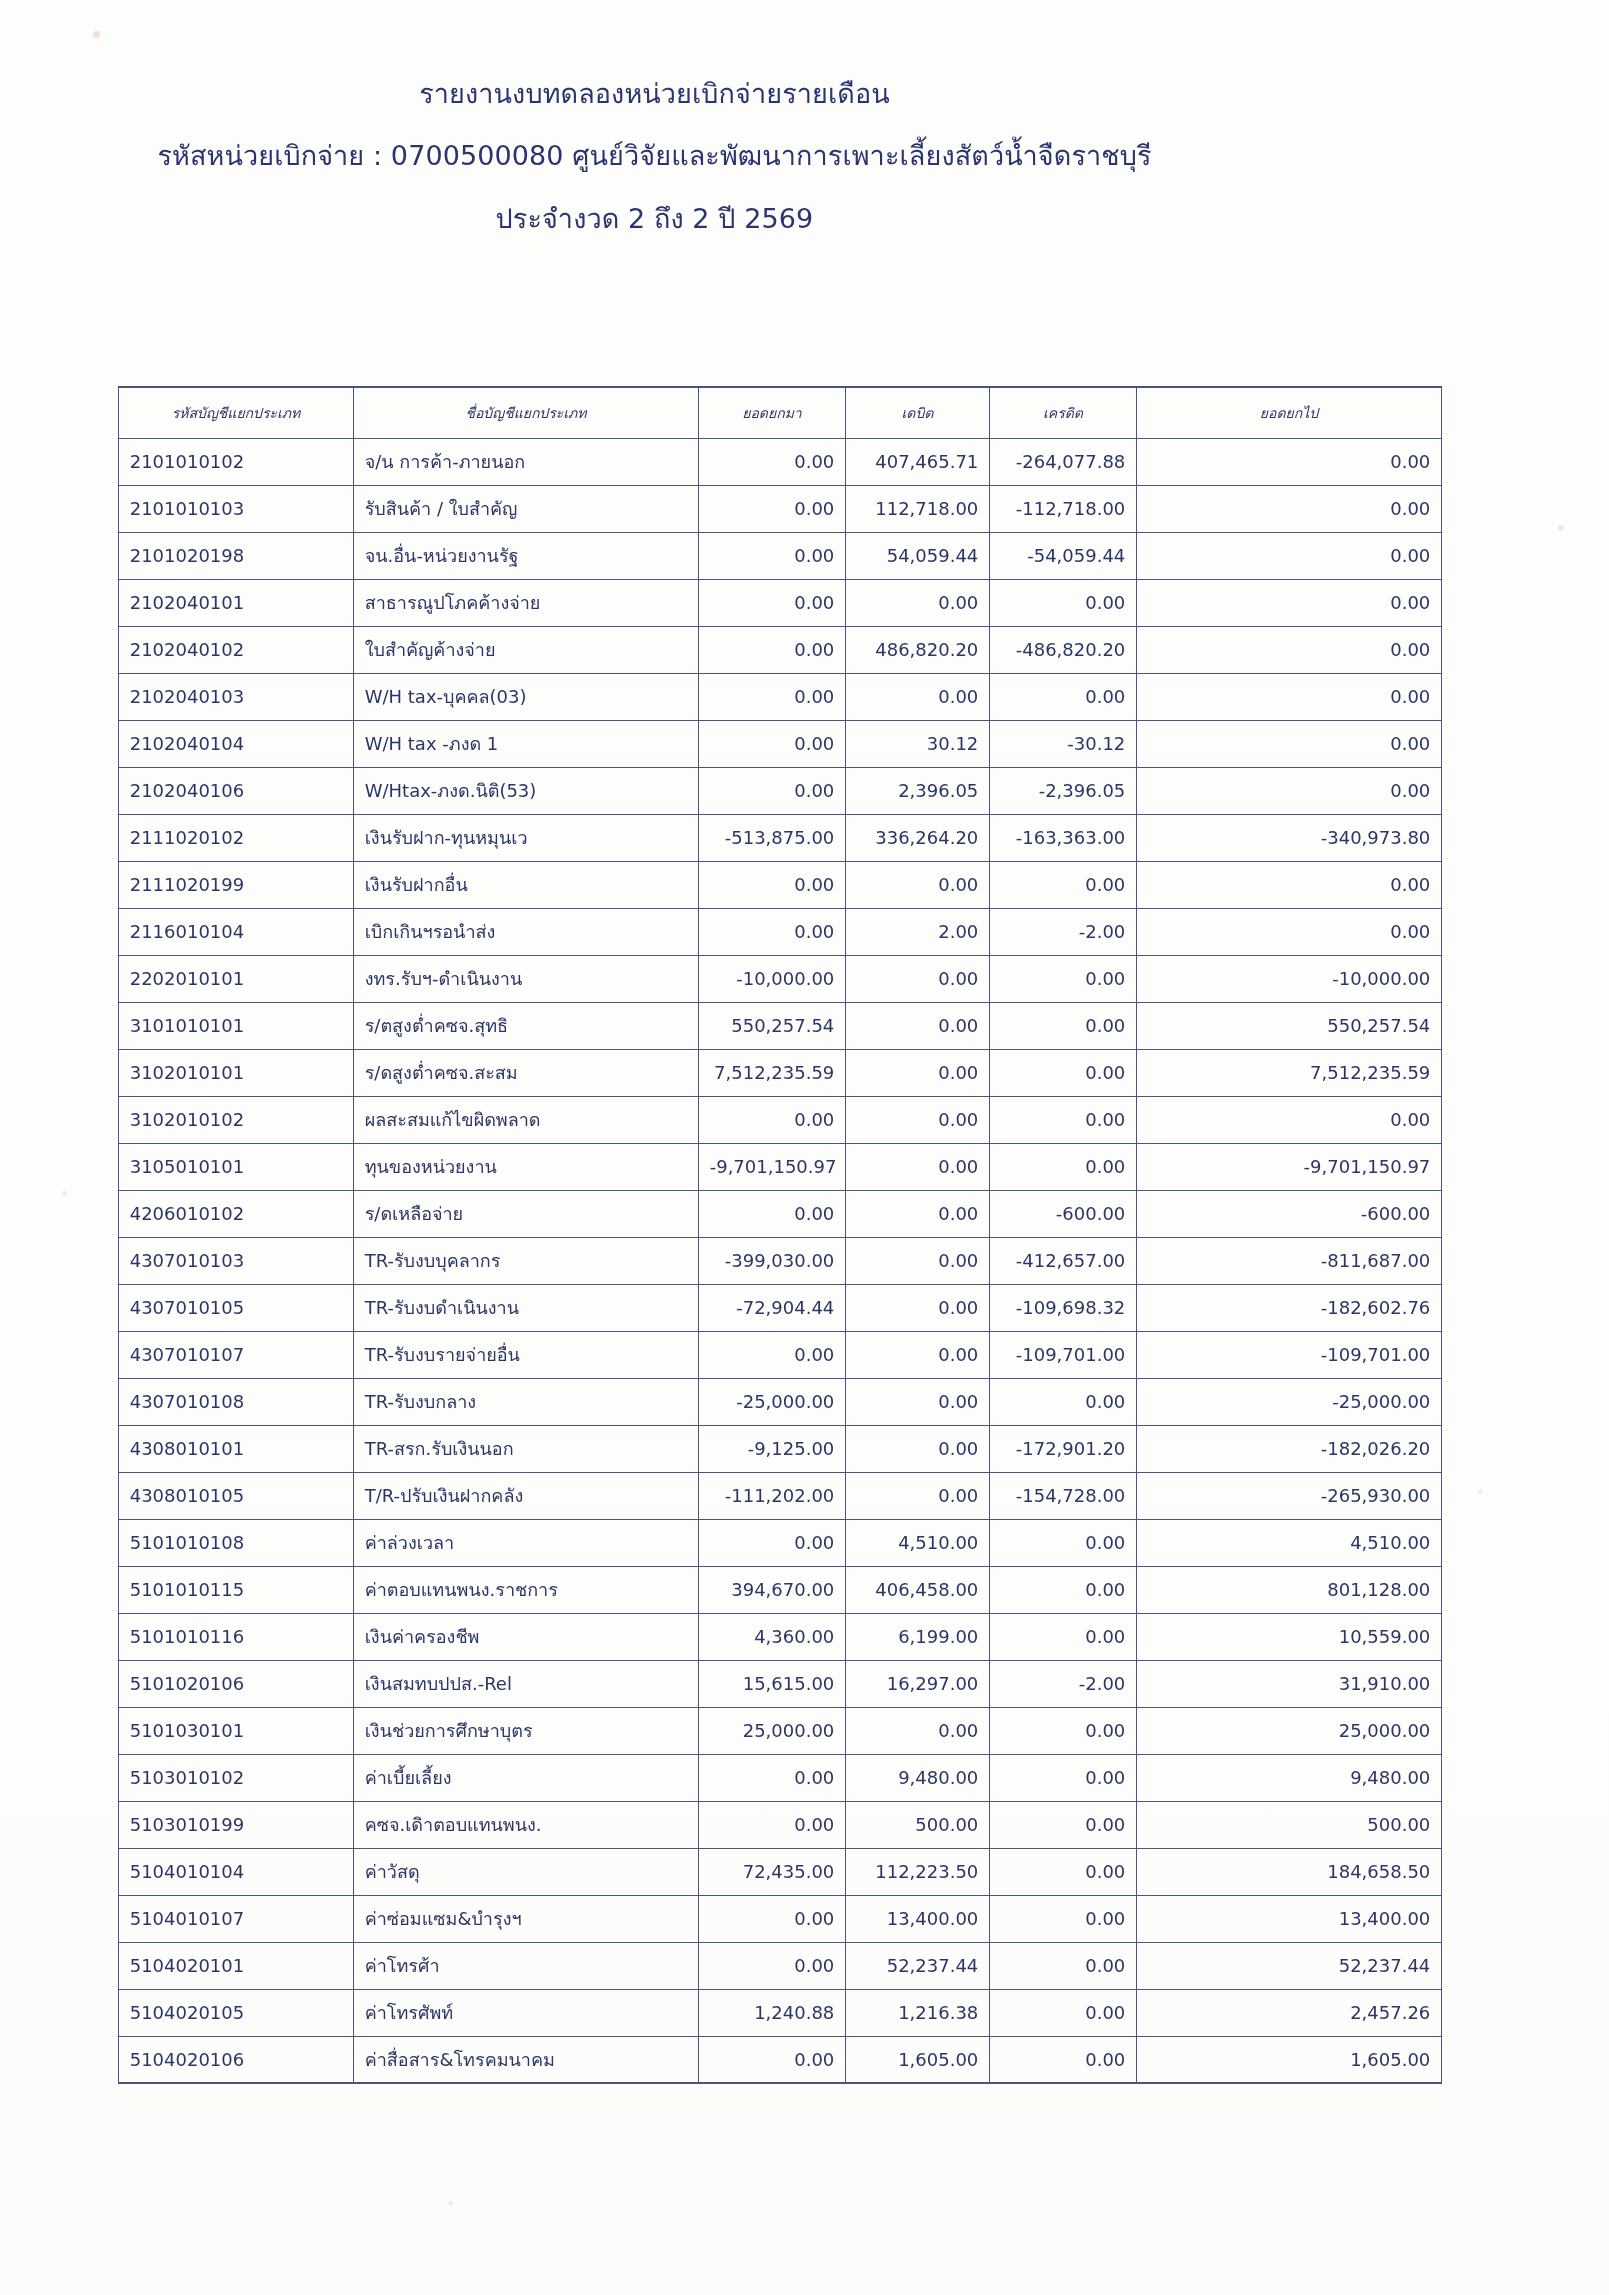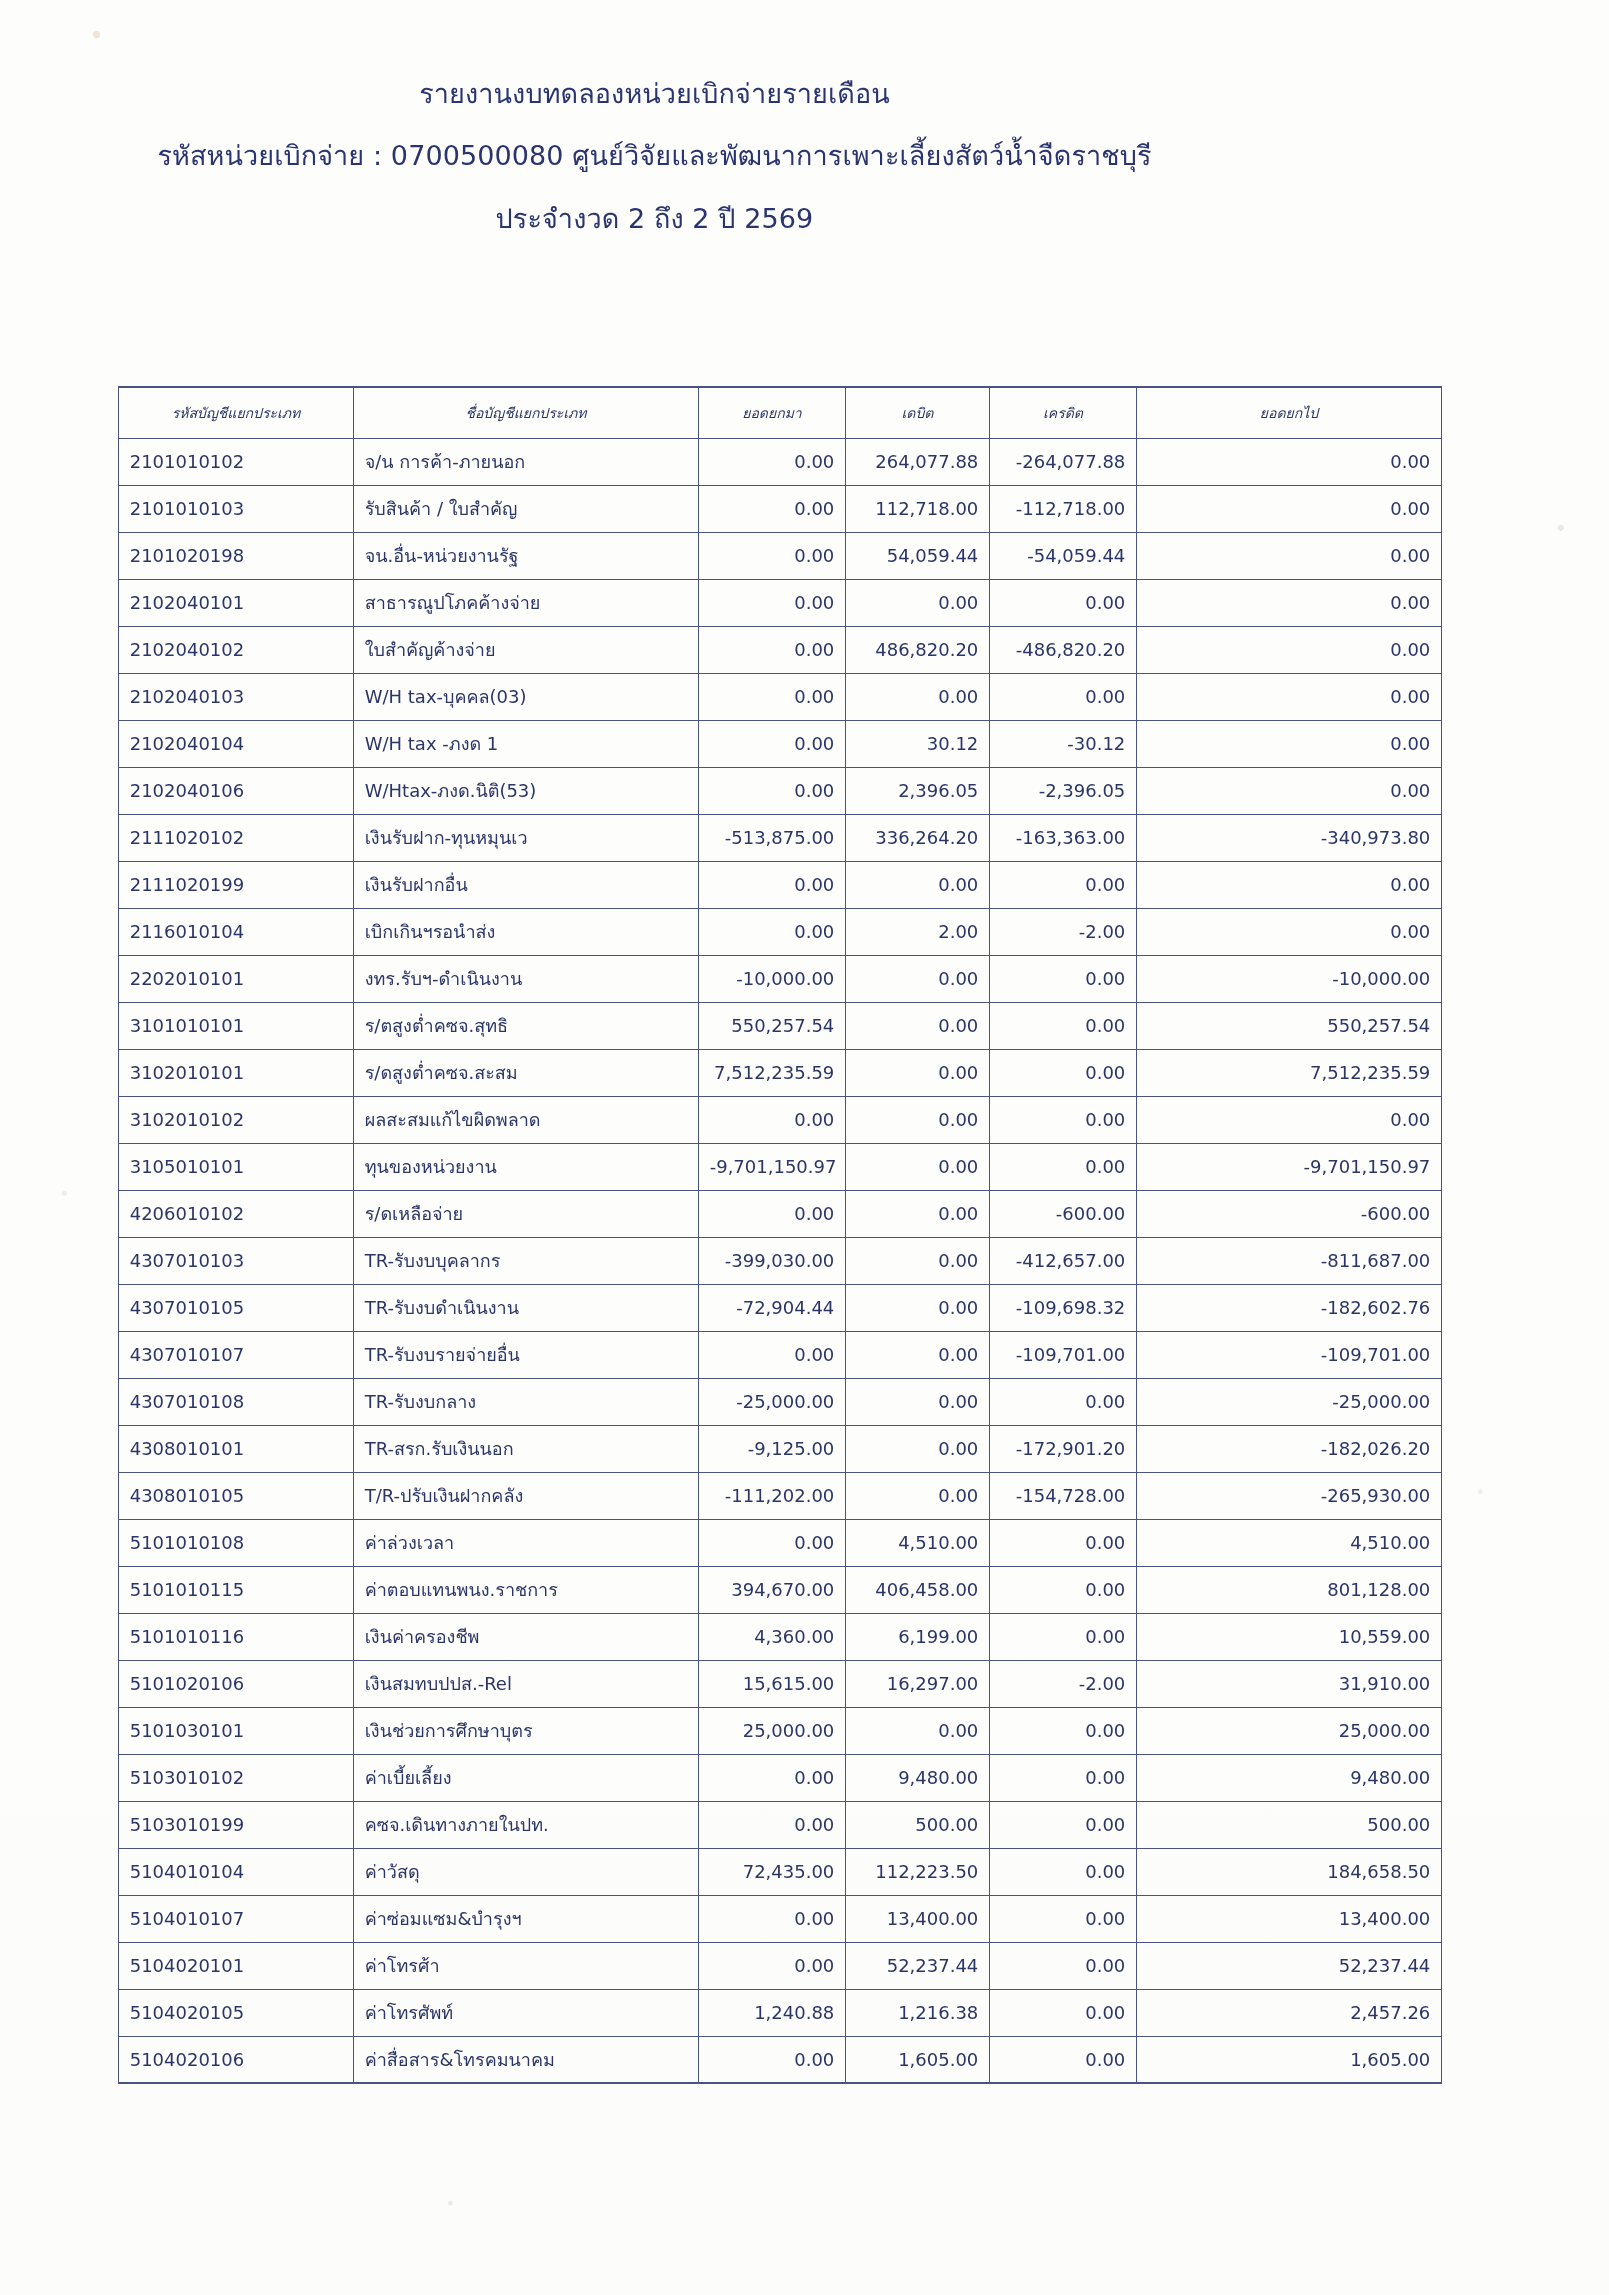--- a/index.html
+++ b/index.html
@@ -121,21 +121,21 @@
         <th>เดบิต</th>
         <th>เครดิต</th>
         <th>ยอดยกไป</th>
       </tr>
     </thead>
     <tbody id="ledger-body">
         <tr>
           <td class="code">2101010102</td>
           <td class="name">จ/น การค้า-ภายนอก</td>
           <td class="num">0.00</td>
-          <td class="num">264,077.88</td>
+          <td class="num">407,465.71</td>
           <td class="num">-264,077.88</td>
           <td class="num">0.00</td>
         </tr>
         <tr>
           <td class="code">2101010103</td>
           <td class="name">รับสินค้า / ใบสำคัญ</td>
           <td class="num">0.00</td>
           <td class="num">112,718.00</td>
           <td class="num">-112,718.00</td>
           <td class="num">0.00</td>
@@ -351,21 +351,21 @@
         <tr>
           <td class="code">5103010102</td>
           <td class="name">ค่าเบี้ยเลี้ยง</td>
           <td class="num">0.00</td>
           <td class="num">9,480.00</td>
           <td class="num">0.00</td>
           <td class="num">9,480.00</td>
         </tr>
         <tr>
           <td class="code">5103010199</td>
-          <td class="name">คซจ.เดินทางภายในปท.</td>
+          <td class="name">คซจ.เดิาตอบแทนพนง.</td>
           <td class="num">0.00</td>
           <td class="num">500.00</td>
           <td class="num">0.00</td>
           <td class="num">500.00</td>
         </tr>
         <tr>
           <td class="code">5104010104</td>
           <td class="name">ค่าวัสดุ</td>
           <td class="num">72,435.00</td>
           <td class="num">112,223.50</td>

